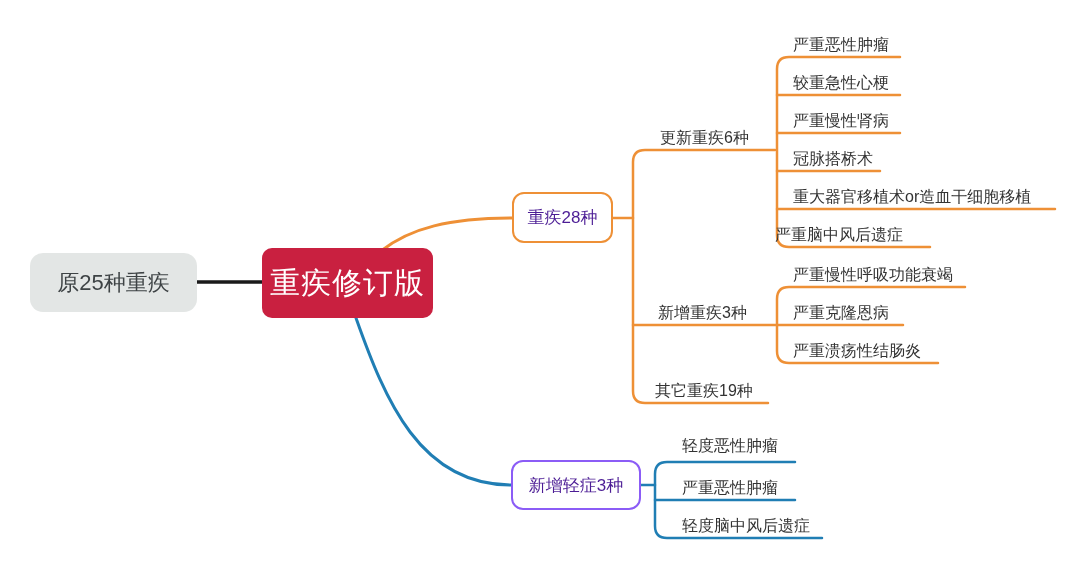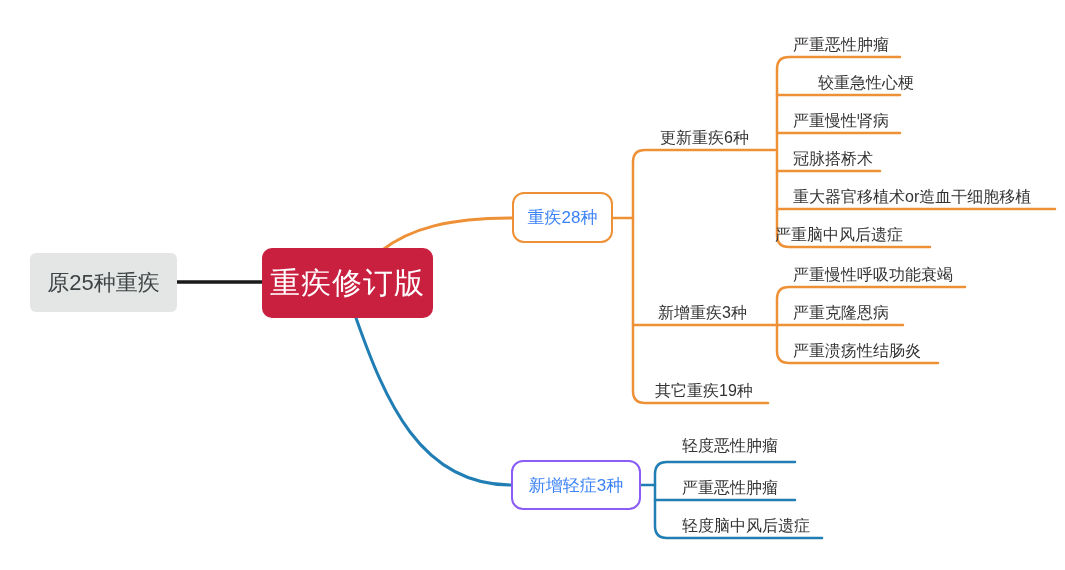--- a/index.html
+++ b/index.html
@@ -6,28 +6,28 @@
   .canvas{
     position:relative;width:1065px;height:570px;background:#ffffff;
     font-family:"Liberation Sans","DejaVu Sans",sans-serif;overflow:hidden;
   }
   .wires{position:absolute;left:0;top:0;}
   .node{
     position:absolute;display:flex;align-items:center;justify-content:center;
     box-sizing:border-box;white-space:nowrap;cursor:default;
   }
   .origin{
-    left:30px;top:253px;width:147px;height:59px;
-    background:#E3E6E5;border-radius:6px;font-size:22px;color:#3E4345;
+    left:30px;top:253px;width:167px;height:59px;
+    background:#E3E6E5;border-radius:13px;font-size:22px;color:#3E4345;
   }
   .root{
     left:262px;top:248px;width:171px;height:70px;
     background:#C92040;border-radius:10px;font-size:30px;color:#ffffff;letter-spacing:1px;
   }
-  .topic-box{background:#ffffff;border-radius:12px;font-size:17px;color:#3b82f6;}
+  .topic-box{background:#ffffff;border-radius:12px;font-size:17px;color:#4c1d95;}
   .critical{left:512px;top:192px;width:101px;height:51px;border:2px solid #EE9036;}
   .mild{left:511px;top:460px;width:130px;height:50px;border:2px solid #8b5cf6;}
   .lbl{
     position:absolute;height:21px;line-height:21px;font-size:16px;color:#333333;
     white-space:nowrap;cursor:default;
   }
 </style>
 </head>
 <body>
 
@@ -60,21 +60,21 @@
   <div class="node origin">原25种重疾</div>
 
   <div class="node root">重疾修订版</div>
 
   <div class="node topic-box critical">重疾28种</div>
 
   <div class="node topic-box mild">新增轻症3种</div>
 
   <div class="lbl" style="left:660px;top:127px">更新重疾6种</div>
   <div class="lbl" style="left:793px;top:34px">严重恶性肿瘤</div>
-  <div class="lbl" style="left:818px;top:72px">较重急性心梗</div>
+  <div class="lbl" style="left:793px;top:72px">较重急性心梗</div>
   <div class="lbl" style="left:793px;top:110px">严重慢性肾病</div>
   <div class="lbl" style="left:793px;top:148px">冠脉搭桥术</div>
   <div class="lbl" style="left:793px;top:186px">重大器官移植术or造血干细胞移植</div>
   <div class="lbl" style="left:775px;top:224px">严重脑中风后遗症</div>
 
   <div class="lbl" style="left:658px;top:302px">新增重疾3种</div>
   <div class="lbl" style="left:793px;top:264px">严重慢性呼吸功能衰竭</div>
   <div class="lbl" style="left:793px;top:302px">严重克隆恩病</div>
   <div class="lbl" style="left:793px;top:340px">严重溃疡性结肠炎</div>
 

